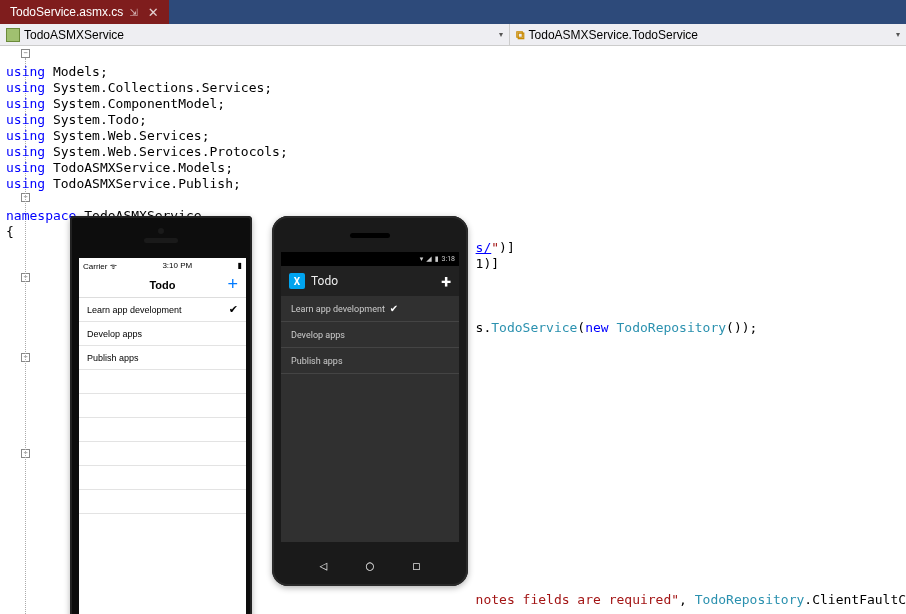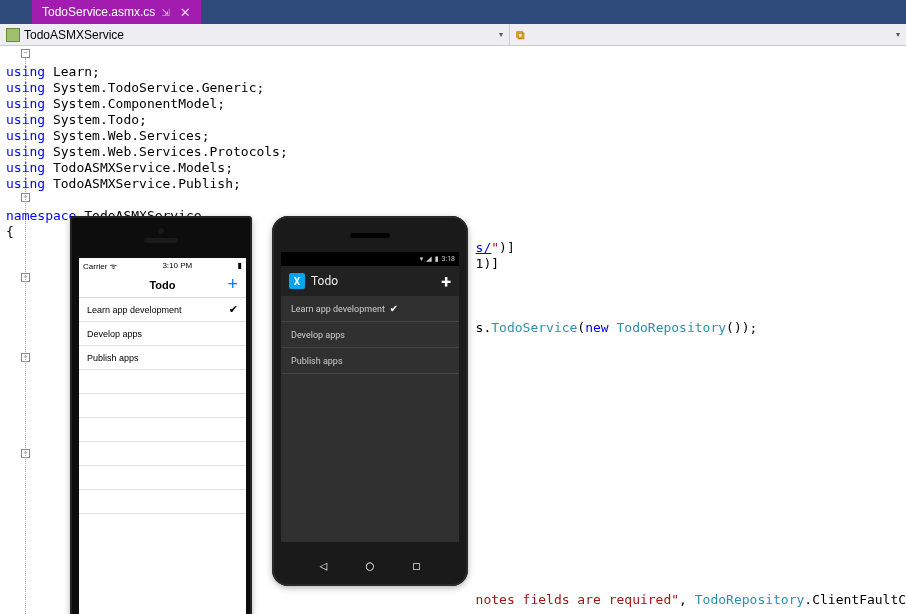--- a/index.html
+++ b/index.html
@@ -1,18 +1,18 @@
 <!DOCTYPE html>
 <html><head>
 <meta charset="utf-8">
 <style>
   * { box-sizing: border-box; margin: 0; padding: 0; }
   body { font-family: Consolas, monospace; font-size: 13px; background: #fff; width: 906px; height: 614px; overflow: hidden; position: relative; }
   .tabbar { background: #2d4a7a; height: 24px; display: flex; align-items: center; color: #fff; font-family: 'Segoe UI', sans-serif; font-size: 12px; }
-  .tab { background: #a21caf; padding: 3px 10px; display: flex; align-items: center; gap: 6px; height: 24px; margin-left: 32px; }
+  .tab { background: #7f1d1d; padding: 3px 10px; display: flex; align-items: center; gap: 6px; height: 24px; }
   .tab .pin { font-size: 10px; opacity: 0.7; }
   .tab .close { font-size: 13px; opacity: 0.8; margin-left: 4px; }
   .navbar { background: #eeeef2; height: 22px; display: flex; border-bottom: 1px solid #ccc; font-family: 'Segoe UI', sans-serif; font-size: 12px; }
   .nav-left { display: flex; align-items: center; padding: 0 6px; gap: 4px; border-right: 1px solid #ccc; width: 510px; }
   .nav-right { display: flex; align-items: center; padding: 0 6px; gap: 4px; flex: 1; }
   .nav-icon { display: inline-block; width: 14px; height: 14px; }
   .svc-icon { background: #a0c070; border: 1px solid #6b8a3a; }
   .cls-icon { font-size: 12px; color: #c98a00; font-weight: bold; }
   .nav-arrow { margin-left: auto; color: #555; font-size: 8px; }
   
@@ -65,38 +65,39 @@
 </div>
 
 <div class="navbar">
   <div class="nav-left">
     <span class="nav-icon svc-icon"></span>
     <span>TodoASMXService</span>
     <span class="nav-arrow">▾</span>
   </div>
   <div class="nav-right">
     <span class="cls-icon">⧉</span>
+    <span>TodoASMXService.TodoService</span>
     <span class="nav-arrow">▾</span>
   </div>
 </div>
 
 <div class="editor">
   <div class="gutter">
     <span class="fold" style="top:3px">−</span>
     <span class="fold" style="top:147px">−</span>
     <span class="fold" style="top:227px">−</span>
     <span class="fold" style="top:307px">−</span>
     <span class="fold" style="top:403px">−</span>
     <div class="vline"></div>
   </div>
 
   <div class="code-container" style="flex:1; position:relative;">
     <div class="code">
-<span class="kw">using</span><span> Learn;</span>
-<span class="kw">using</span><span> System.TodoService.Generic;</span>
+<span class="kw">using</span><span> Models;</span>
+<span class="kw">using</span><span> System.Collections.Services;</span>
 <span class="kw">using</span><span> System.ComponentModel;</span>
 <span class="kw">using</span><span> System.Todo;</span>
 <span class="kw">using</span><span> System.Web.Services;</span>
 <span class="kw">using</span><span> System.Web.Services.Protocols;</span>
 <span class="kw">using</span><span> TodoASMXService.Models;</span>
 <span class="kw">using</span><span> TodoASMXService.Publish;</span>
 
 <span class="kw">namespace</span><span> TodoASMXService</span>
 <span>{</span>
                                                             <span style="color:#0000ff;text-decoration:underline">s/</span><span class="str">"</span><span>)]</span>

